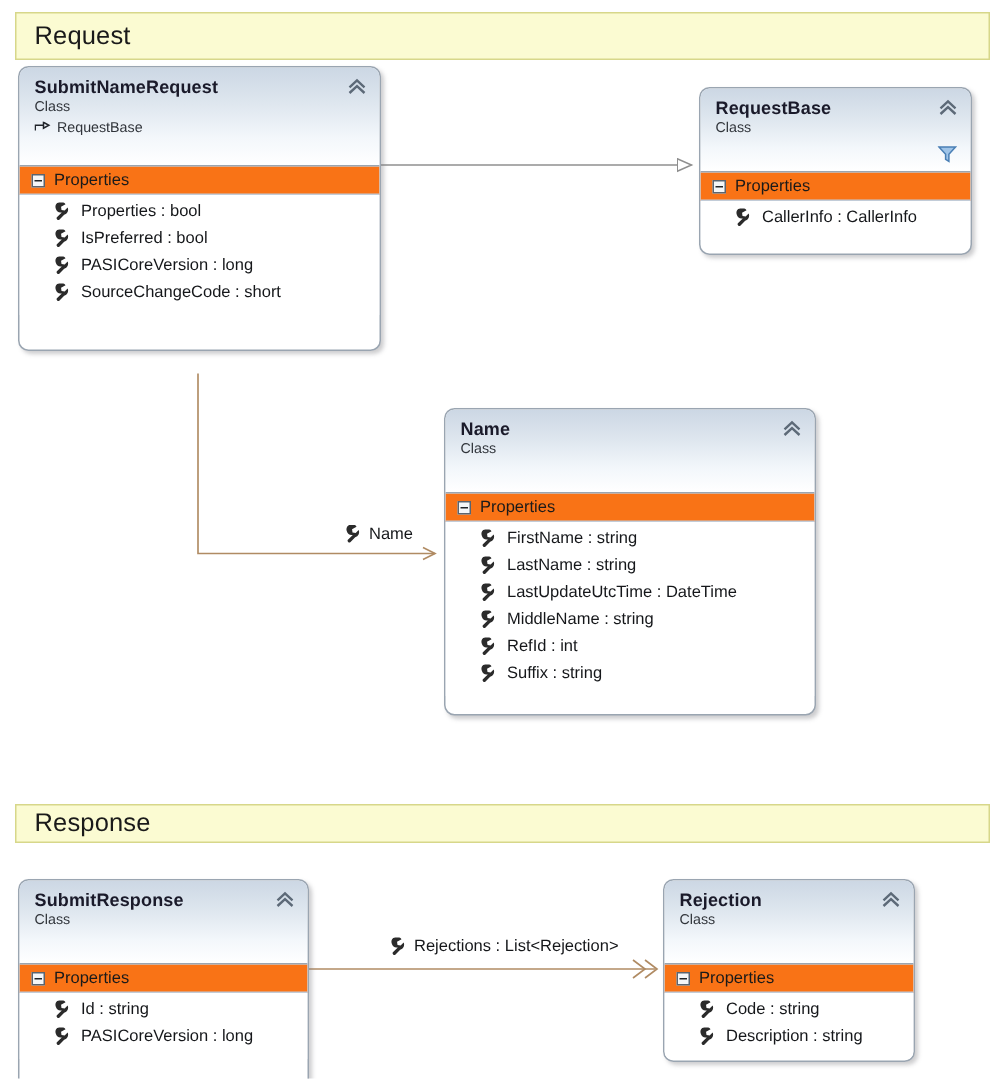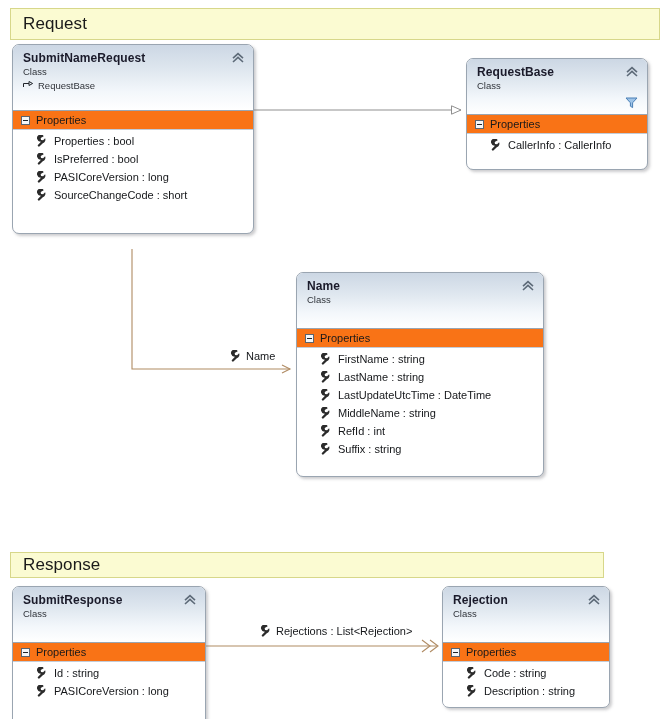--- a/index.html
+++ b/index.html
@@ -180,21 +180,21 @@
     <path d="M206,646 L437,646" fill="none" stroke="#b08b63" stroke-width="1.1"></path>
     <path d="M422,640 L430,646 L422,652" fill="none" stroke="#b08b63" stroke-width="1.1"></path>
     <path d="M430,640 L438,646 L430,652" fill="none" stroke="#b08b63" stroke-width="1.1"></path>
   </g>
 </svg>
 
 <div class="banner" style="left:10px; top:8px; width:650px; height:32px;">
   <span class="banner-label">Request</span>
 </div>
 
-<div class="banner" style="left:10px; top:536px; width:594px; height:26px;margin-top:16px;">
+<div class="banner" style="left:10px; top:536px; width:650px; height:26px;">
   <span class="banner-label">Response</span>
 </div>
 
 <div class="classbox" style="left:12px; top:44px; width:242px; height:190px;">
   <div class="cb-header" style="height:66px;">
     <div class="cb-title">SubmitNameRequest</div>
     <div class="cb-stereo">Class</div>
     <div class="cb-base">
       <svg class="inherit-icon" width="11" height="10" viewBox="0 0 11 10" xmlns="http://www.w3.org/2000/svg">
         <path d="M0.5,6 L0.5,2.5 L6,2.5" fill="none" stroke="#20242a" stroke-width="1"></path>

